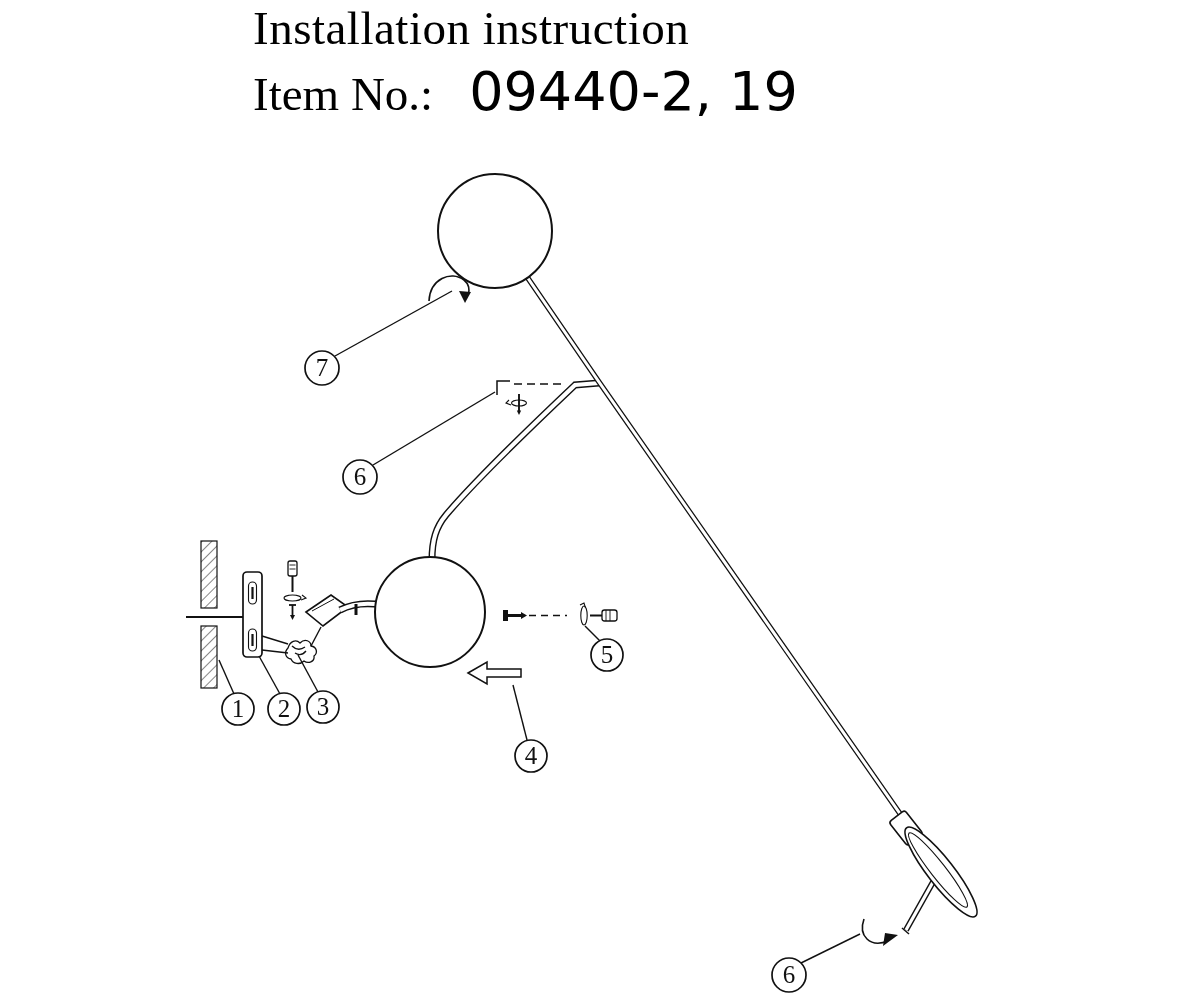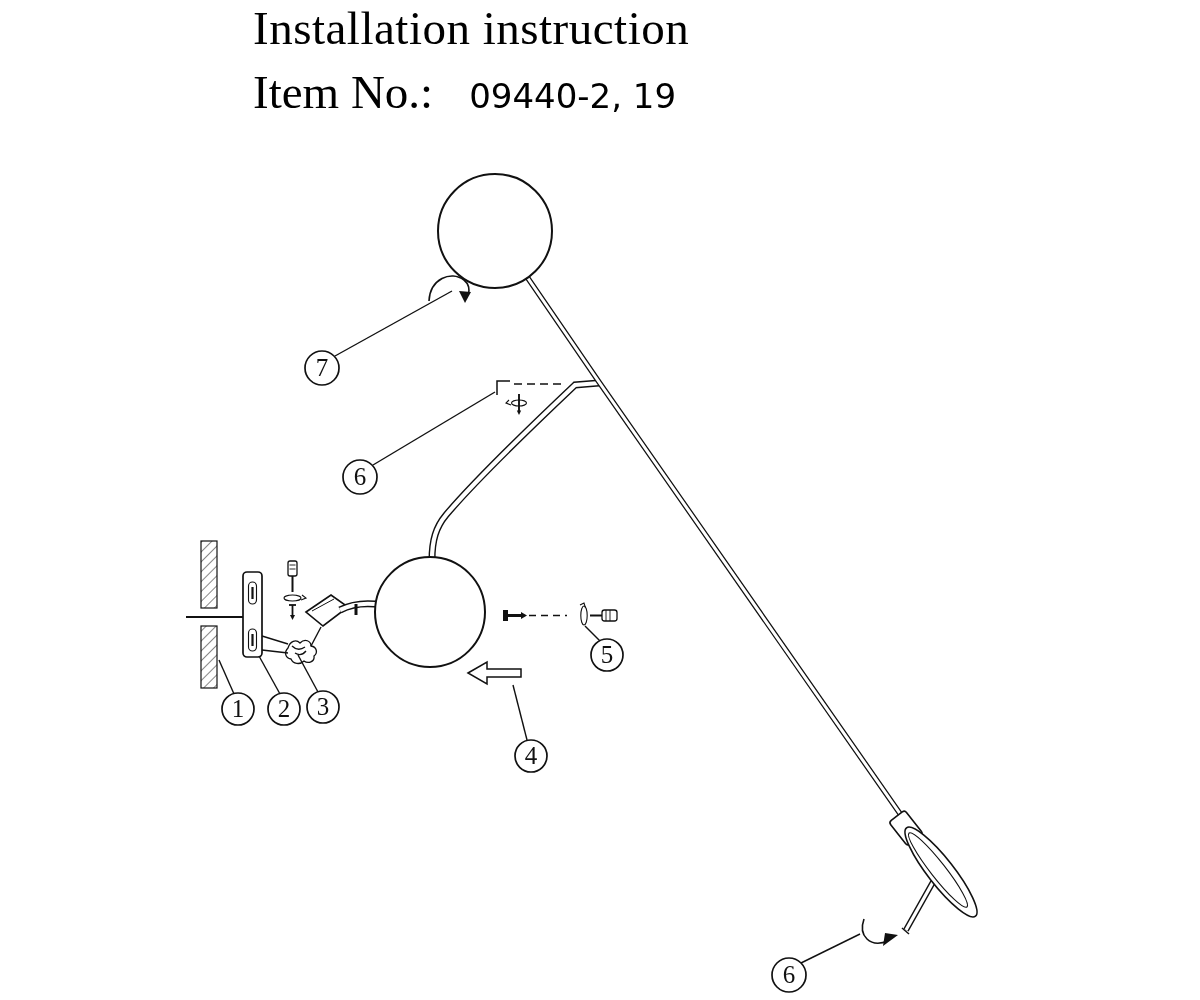--- a/index.html
+++ b/index.html
@@ -30,21 +30,21 @@
     letter-spacing: 0.5px;
   }
   .header .line2 {
     font-size: 47px;
     line-height: 56px;
     margin-top: 8px;
     white-space: nowrap;
   }
   .header .item-value {
     font-family: "DejaVu Sans", sans-serif;
-    font-size: 34px;
+    font-size: 54px;
     margin-left: 36px;
   }
   svg.diagram {
     position: absolute;
     left: 0;
     top: 0;
     z-index: 1;
   }
   .callout-num {
     font-family: "Liberation Serif", serif;

